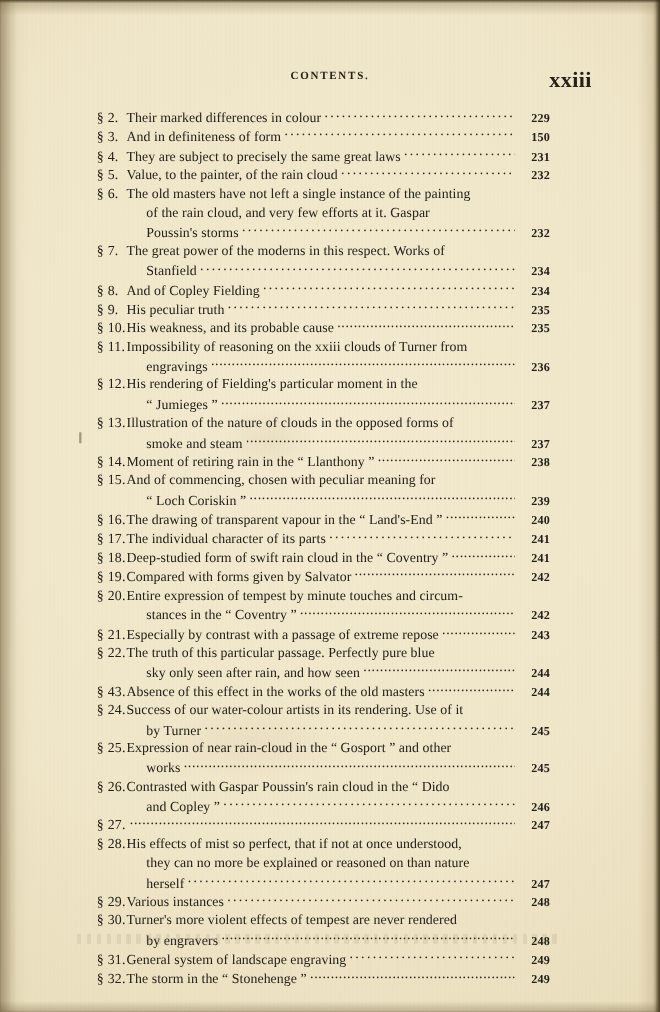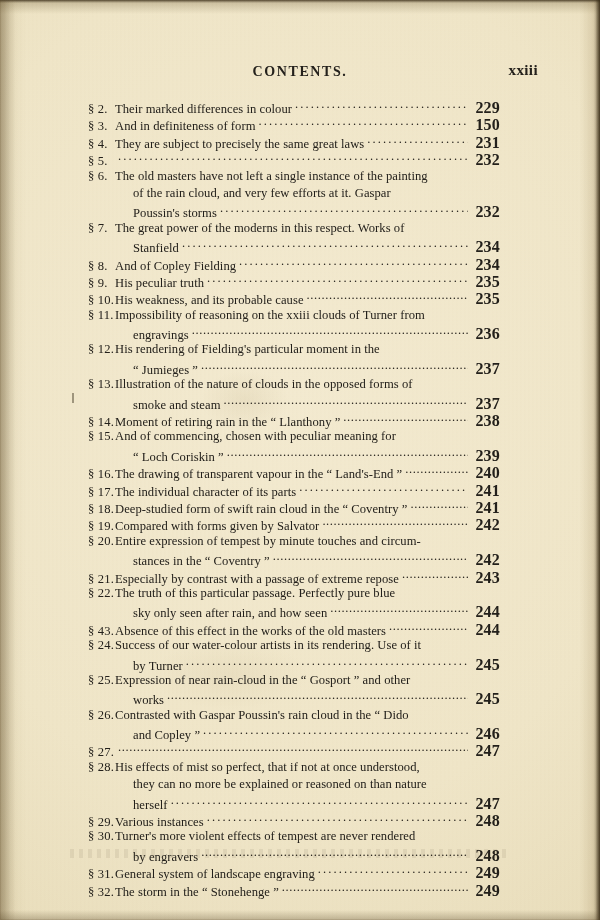--- a/index.html
+++ b/index.html
@@ -67,31 +67,31 @@
     position: absolute;
     left: 86px;
     right: 86px;
     top: 64px;
     height: 22px;
   }
   .header-title {
     position: absolute;
     left: 0; right: 0;
     text-align: center;
-    font-size: 14px;
+    font-size: 10px;
     letter-spacing: 1.6px;
     font-weight: 700;
     color: #24211c;
     font-variant: normal;
   }
   .folio {
     position: absolute;
     right: -24px;
     top: -2px;
-    font-size: 15px;
+    font-size: 20px;
     letter-spacing: 0.4px;
     font-weight: 700;
     color: #24211c;
   }
 
   .toc {
     position: absolute;
     left: 88px;
     top: 99px;
     width: 412px;
@@ -133,21 +133,21 @@
     letter-spacing: 2.1px;
     font-size: 12.6px;
     color: #2a2620;
   }
   .leader.tight::after { letter-spacing: 0.6px; }
   .pnum {
     flex: 0 0 30px;
     text-align: right;
     font-weight: 700;
     letter-spacing: 0.2px;
-    font-size: 16px;
+    font-size: 11px;
   }
   .pnum-blank { flex: 0 0 30px; }
 
   .bleed {
     position: absolute;
     left: 70px;
     right: 90px;
     top: 849px;
     height: 9px;
     opacity: 0.10;
@@ -219,20 +219,21 @@
         <div class="line">
           <span class="sect">§ 4.</span>
           <span class="txt">They are subject to precisely the same great laws</span>
           <span class="leader"></span>
           <span class="pnum">231</span>
         </div>
       </div>
       <div class="entry">
         <div class="line">
           <span class="sect">§ 5.</span>
+          <span class="txt">Value,  to  the  painter,  of  the  rain  cloud</span>
           <span class="leader"></span>
           <span class="pnum">232</span>
         </div>
       </div>
       <div class="entry">
         <div class="line">
           <span class="sect">§ 6.</span>
           <span class="txt">The old masters have not left a single instance of the painting</span>
           <span style="flex: 1 1 auto;"></span>
           <span class="pnum-blank"></span>

